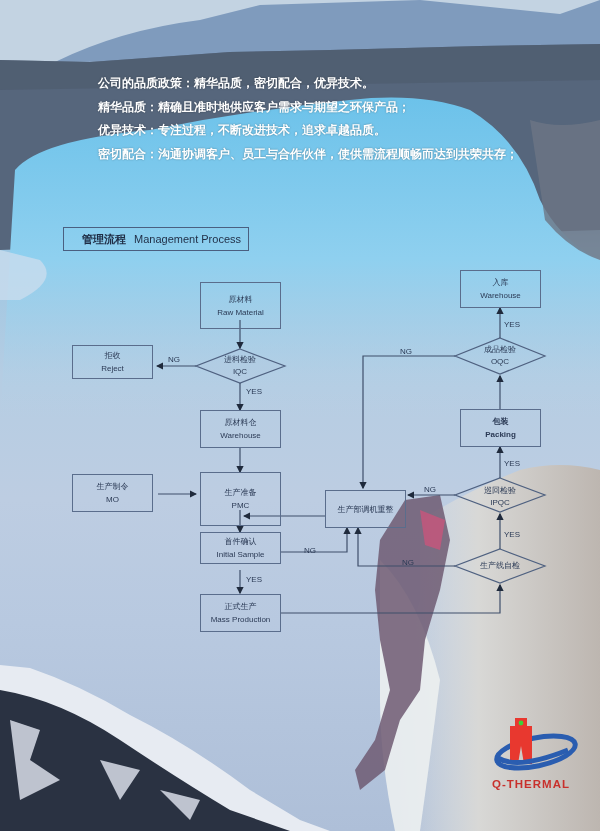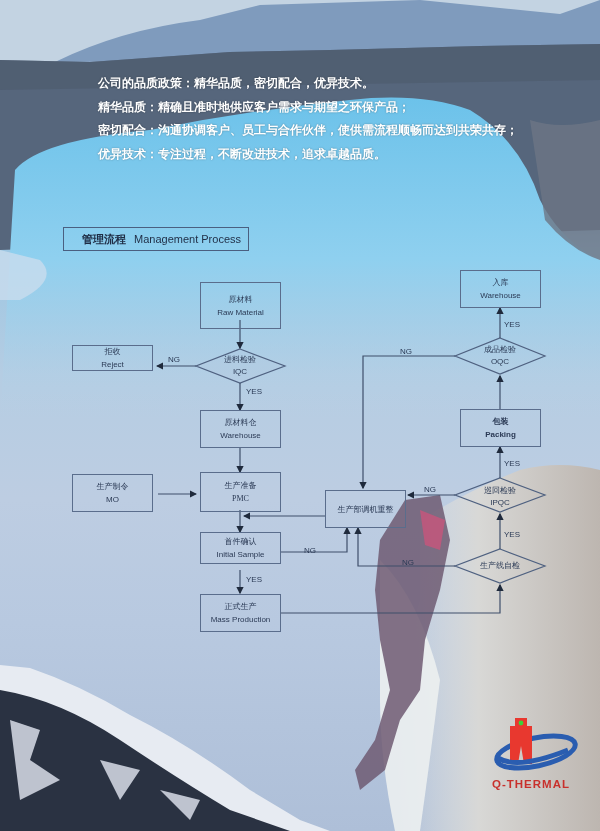--- a/index.html
+++ b/index.html
@@ -56,22 +56,22 @@
     <path d="M420 510 L445 520 L440 550 L425 545 Z" fill="#c0587c" opacity="0.9"></path>
 
     <path d="M0 665 L30 668 Q80 685 130 715 Q190 745 250 790 L300 820 L330 831 L0 831 Z" fill="#e7ebf2"></path>
     <path d="M0 690 Q60 700 120 740 Q180 780 230 810 L290 831 L0 831 Z" fill="#2a3242"></path>
     <path d="M10 720 L40 730 L30 760 L60 780 L20 800 Z M100 760 L140 770 L120 800 Z M160 790 L200 800 L190 820 Z" fill="#d8dde8" opacity="0.85"></path>
   </svg>
 
   <div class="policy">
     <div>公司的品质政策：精华品质，密切配合，优异技术。</div>
     <div>精华品质：精确且准时地供应客户需求与期望之环保产品；</div>
+    <div>优异技术：专注过程，不断改进技术，追求卓越品质。</div>
     <div>密切配合：沟通协调客户、员工与合作伙伴，使供需流程顺畅而达到共荣共存；</div>
-    <div>优异技术：专注过程，不断改进技术，追求卓越品质。</div>
   </div>
 
   <div class="section-title">
     <span class="cn">管理流程</span>
     <span>Management Process</span>
   </div>
 
   <svg class="flow" width="600" height="831">
     <defs>
       <marker id="arr" markerWidth="6" markerHeight="6" refX="5" refY="3" orient="auto">
@@ -126,36 +126,36 @@
   <div class="box" style="left:200px;top:282px;width:81px;height:47px;">
     <span>原材料</span>
     <span class="en">Raw Material</span>
   </div>
 
   <div class="diamond-label" style="left:200px;top:353px;width:80px;height:26px;">
     <span>进料检验</span>
     <span>IQC</span>
   </div>
 
-  <div class="box" style="left:72px;top:345px;width:81px;height:26px;">
+  <div class="box" style="left:72px;top:345px;width:81px;height:34px;">
     <span>拒收</span>
     <span class="en">Reject</span>
   </div>
 
   <div class="box" style="left:200px;top:410px;width:81px;height:38px;">
     <span>原材料仓</span>
     <span class="en">Warehouse</span>
   </div>
 
   <div class="box" style="left:72px;top:474px;width:81px;height:38px;">
     <span>生产制令</span>
     <span class="en">MO</span>
   </div>
 
-  <div class="box" style="left:200px;top:472px;width:81px;height:40px;font-family:Liberation Serif, serif;">
+  <div class="box" style="left:200px;top:472px;width:81px;height:54px;">
     <span>生产准备</span>
     <span class="en">PMC</span>
   </div>
 
   <div class="box" style="left:200px;top:532px;width:81px;height:32px;">
     <span>首件确认</span>
     <span class="en">Initial Sample</span>
   </div>
 
   <div class="box" style="left:200px;top:594px;width:81px;height:38px;">

